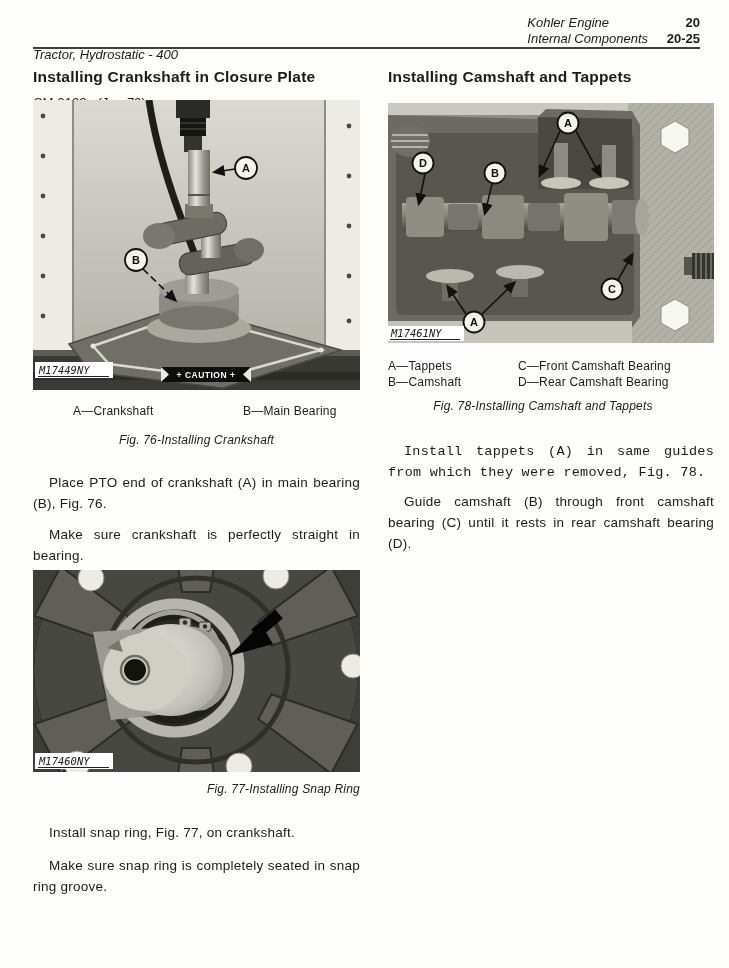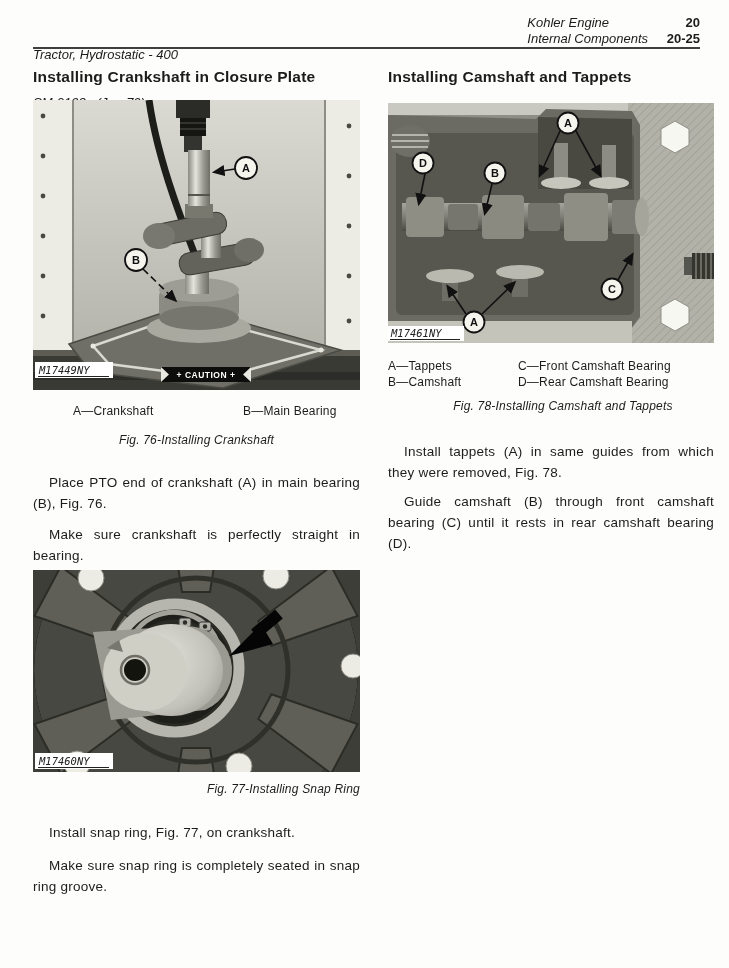--- a/index.html
+++ b/index.html
@@ -28,29 +28,29 @@
   
   .legend{font-size:12px;font-weight:normal;letter-spacing:.2px;line-height:16px;}
   .leg76{left:33px;top:403px;width:327px;margin-left:40px;}
   .leg76 .b-item{position:absolute;left:170px;top:0;}
   .leg78{left:388px;top:358px;width:326px;}
   .leg78 .cd-col{position:absolute;left:130px;top:0;}
   
   .caption{font-size:12px;font-style:italic;text-align:center;letter-spacing:.2px;}
   .cap76{left:33px;top:433px;width:327px;}
   .cap77{left:33px;top:782px;width:327px;text-align:right;}
-  .cap78{left:400px;top:399px;width:326px;}
+  .cap78{left:380px;top:399px;width:326px;}
   
   .para{font-size:13.5px;line-height:21px;text-align:justify;letter-spacing:.25px;text-indent:16px;}
   .pL1{left:33px;top:458px;width:327px;}
   .pL2{left:33px;top:510px;width:327px;}
   .pL3{left:33px;top:540px;width:327px;}
   .pL4{left:33px;top:810px;width:327px;margin-top:12px;}
   .pL5{left:33px;top:841px;width:327px;}
-  .pR1{left:388px;top:427px;width:326px;}
+  .pR1{left:388px;top:427px;width:326px;font-family:Liberation Mono, monospace;}
   .pR2{left:388px;top:477px;width:326px;}
   svg text{font-family:"Liberation Sans",sans-serif;}
   .callout-letter{font-size:11px;font-weight:bold;fill:#111;}
   .photo-id{font-family:"DejaVu Sans Mono",monospace;font-style:italic;font-size:10.5px;fill:#222;}
   .caution-txt{font-size:8.5px;font-weight:bold;fill:#fff;letter-spacing:.5px;}
 </style>
 </head>
 <body>
 
 <div class="page">

